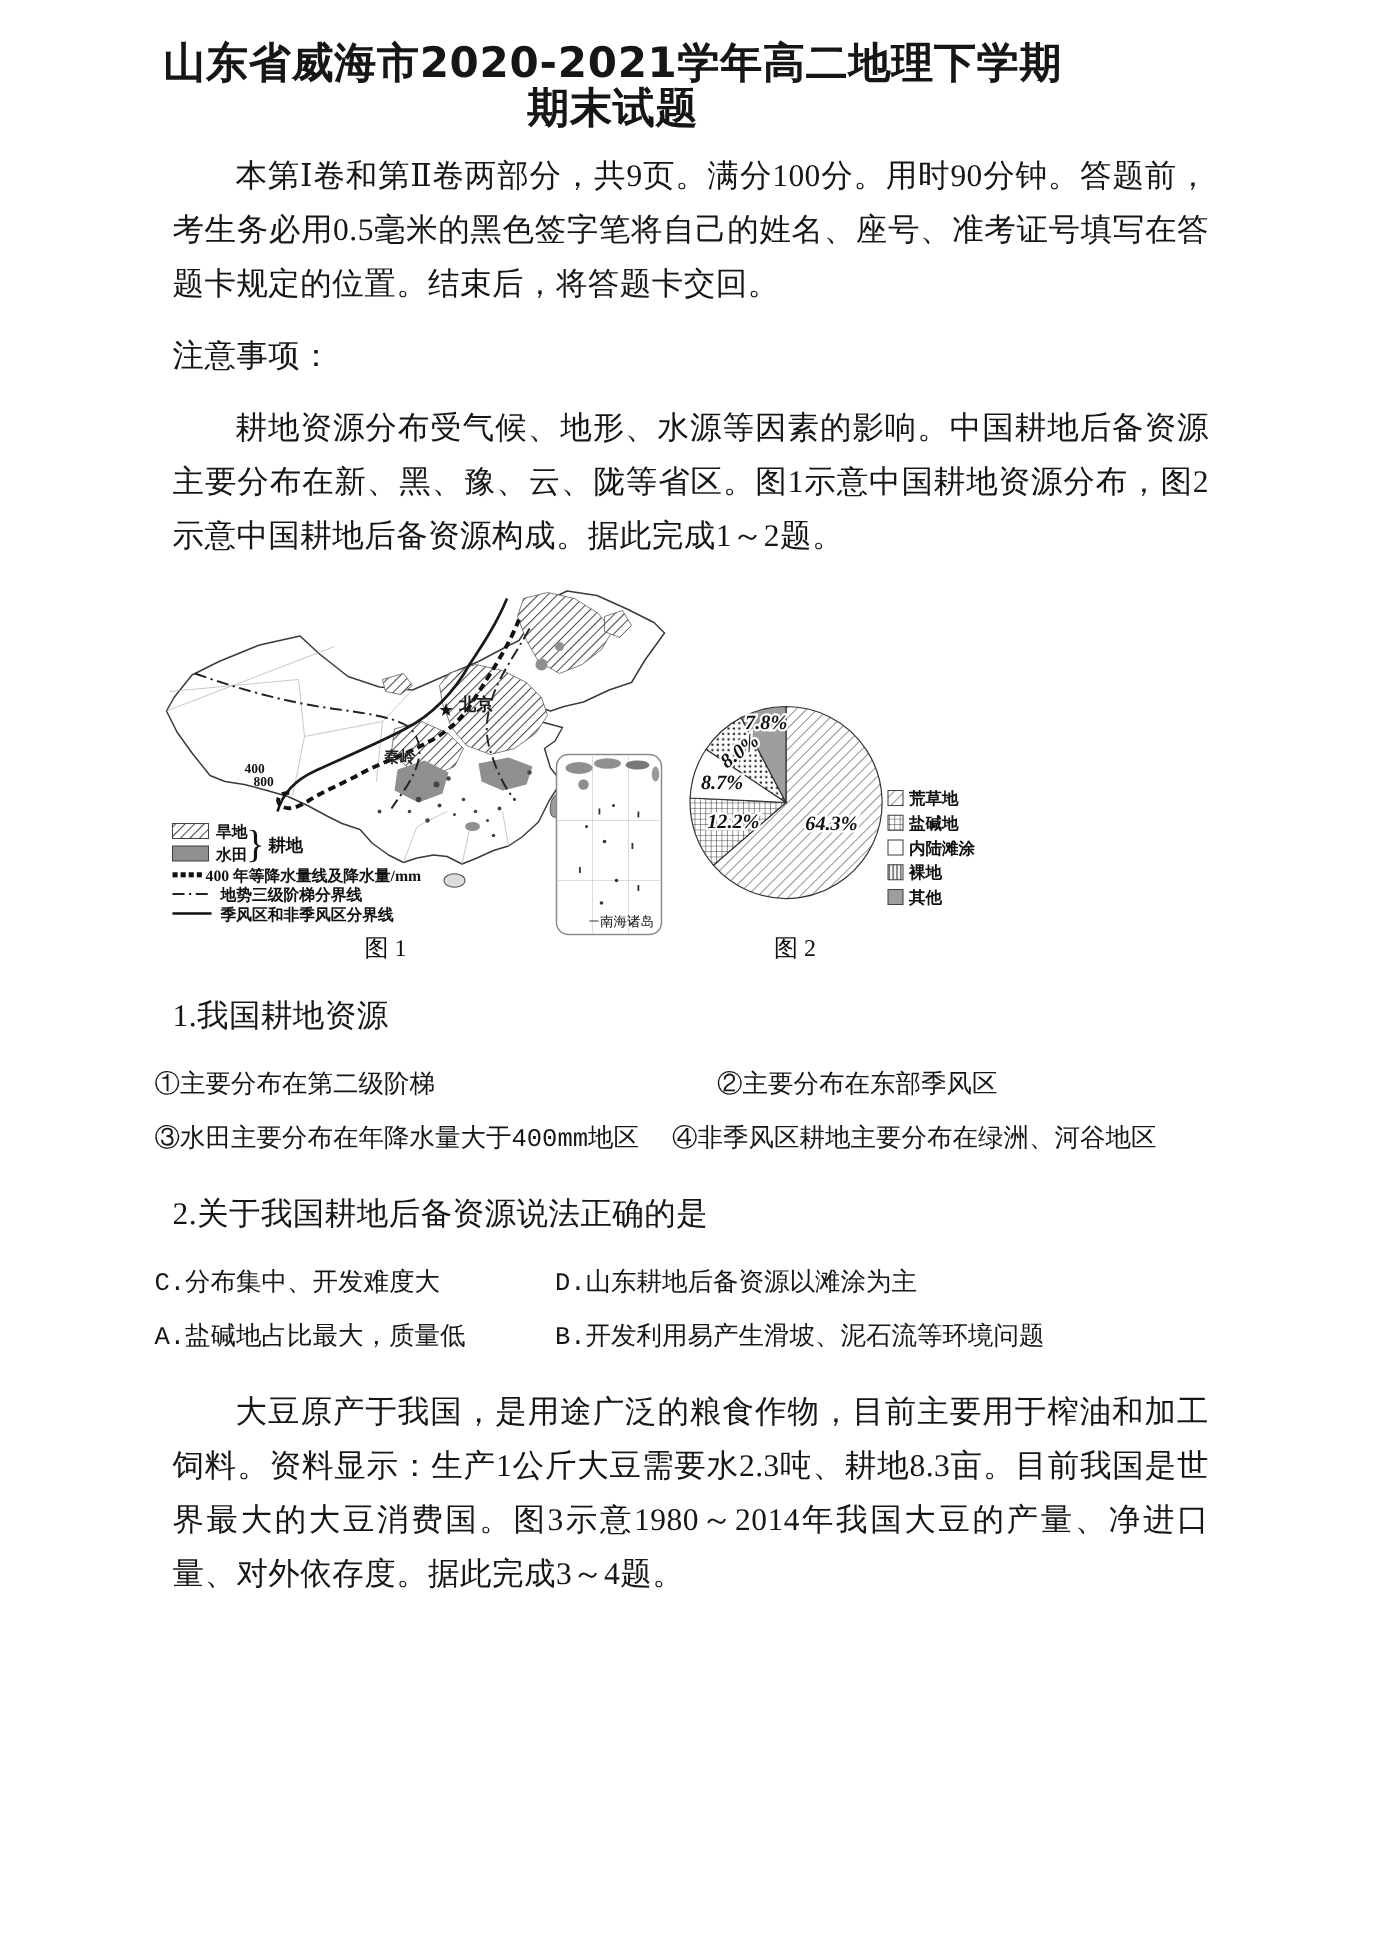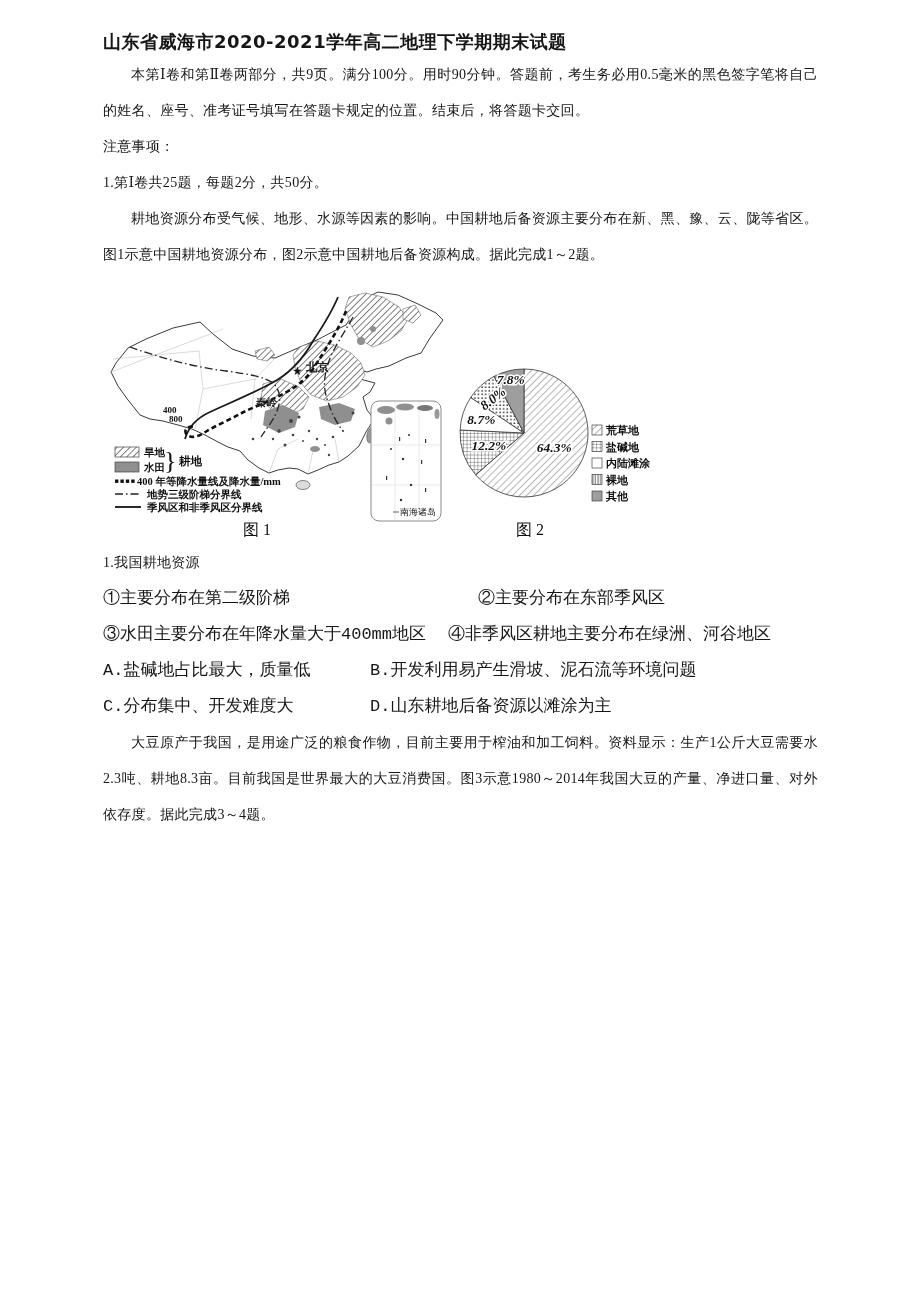--- a/index.html
+++ b/index.html
@@ -1,40 +1,39 @@
 <!DOCTYPE html>
 <html><head>
 <meta charset="utf-8">
 <style>
   html,body{margin:0;padding:0;}
   body{width:920px;height:1302px;background:#ffffff;color:#161616;position:relative;overflow:hidden;
        font-family:"Liberation Serif","DejaVu Serif",serif;}
   .page{position:absolute;left:103px;top:0;width:715px;}
-  .title{font-family:"DejaVu Sans","Liberation Sans",sans-serif;font-weight:bold;font-size:18px;
-         line-height:30px;margin:27px 104px 0 0;text-align:left;letter-spacing:.5px;}
-  p{margin:0;font-size:14px;line-height:36px;text-align:justify;letter-spacing:.3px;}
+  .title{font-family:"DejaVu Sans","Liberation Sans",sans-serif;font-weight:bold;font-size:28px;
+         line-height:30px;margin:27px 104px 12px 0;text-align:center;letter-spacing:.5px;}
+  p{margin:12px;font-size:21px;line-height:36px;text-align:justify;letter-spacing:.3px;}
   .ind{text-indent:2em;}
   .figwrap{position:relative;width:715px;height:256px;margin-top:16px;}
   .figwrap svg{position:absolute;left:0;top:0;}
   .row{font-size:17px;line-height:36px;white-space:nowrap;font-family:Liberation Mono, monospace;}
   .c375{display:inline-block;width:375px;}
   .c345{display:inline-block;width:345px;}
   .c267{display:inline-block;width:267px;}
   .w102{display:inline-block;width:102px;}
   .w105{display:inline-block;width:105px;}
   text{font-family:"Liberation Serif","DejaVu Serif",serif;}
 </style>
 </head>
 <body>
 
 <div class="page">
   <div class="title">山东省威海市2020-2021学年高二地理下学期期末试题</div>
   <p class="ind">本第Ⅰ卷和第Ⅱ卷两部分，共9页。满分100分。用时90分钟。答题前，考生务必用0.5毫米的黑色签字笔将自己的姓名、座号、准考证号填写在答题卡规定的位置。结束后，将答题卡交回。</p>
   <p>注意事项：</p>
-  <p>1.第Ⅰ卷共25题，每题2分，共50分。</p>
   <p class="ind">耕地资源分布受气候、地形、水源等因素的影响。中国耕地后备资源主要分布在新、黑、豫、云、陇等省区。图1示意中国耕地资源分布，图2示意中国耕地后备资源构成。据此完成1～2题。</p>
 
   <div class="figwrap">
     <svg width="715" height="256" viewBox="0 0 715 256">
       <defs>
         <pattern id="pat-hatch-d" width="4.5" height="4.5" patternUnits="userSpaceOnUse" patternTransform="rotate(-45)">
           <rect width="4.5" height="4.5" fill="#ffffff"></rect>
             <line x1="0" y1="0" x2="4.5" y2="0" stroke="#4a4a4a" stroke-width="1.4"></line>
         </pattern>
         <pattern id="pat-hatch-l" width="5" height="5" patternUnits="userSpaceOnUse" patternTransform="rotate(-45)">
@@ -202,20 +201,21 @@
     </svg>
   </div>
 
   <p>1.我国耕地资源</p>
   <div class="row">
     <span class="c375">①主要分布在第二级阶梯</span><span>②主要分布在东部季风区</span>
   </div>
   <div class="row">
     <span class="c345">③水田主要分布在年降水量大于400mm地区</span><span>④非季风区耕地主要分布在绿洲、河谷地区</span>
   </div>
+  <p>2.关于我国耕地后备资源说法正确的是</p>
+  <div class="row">
+    <span class="c267">C.分布集中、开发难度大</span><span>D.山东耕地后备资源以滩涂为主</span>
+  </div>
   <div class="row">
     <span class="c267">A.盐碱地占比最大，质量低</span><span>B.开发利用易产生滑坡、泥石流等环境问题</span>
-  </div>
-  <div class="row">
-    <span class="c267">C.分布集中、开发难度大</span><span>D.山东耕地后备资源以滩涂为主</span>
   </div>
   <p class="ind">大豆原产于我国，是用途广泛的粮食作物，目前主要用于榨油和加工饲料。资料显示：生产1公斤大豆需要水2.3吨、耕地8.3亩。目前我国是世界最大的大豆消费国。图3示意1980～2014年我国大豆的产量、净进口量、对外依存度。据此完成3～4题。</p>
 </div>
 
 </body></html>

